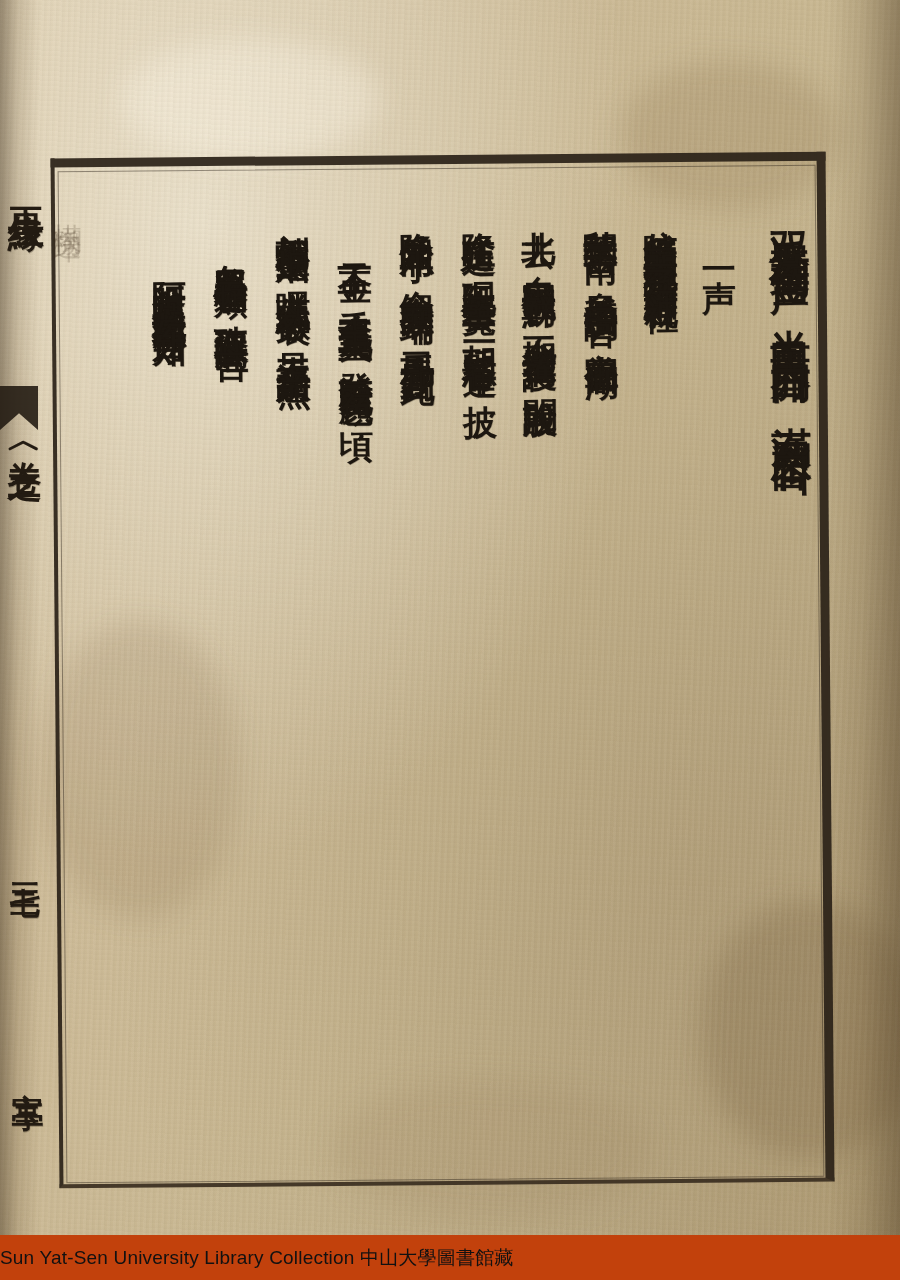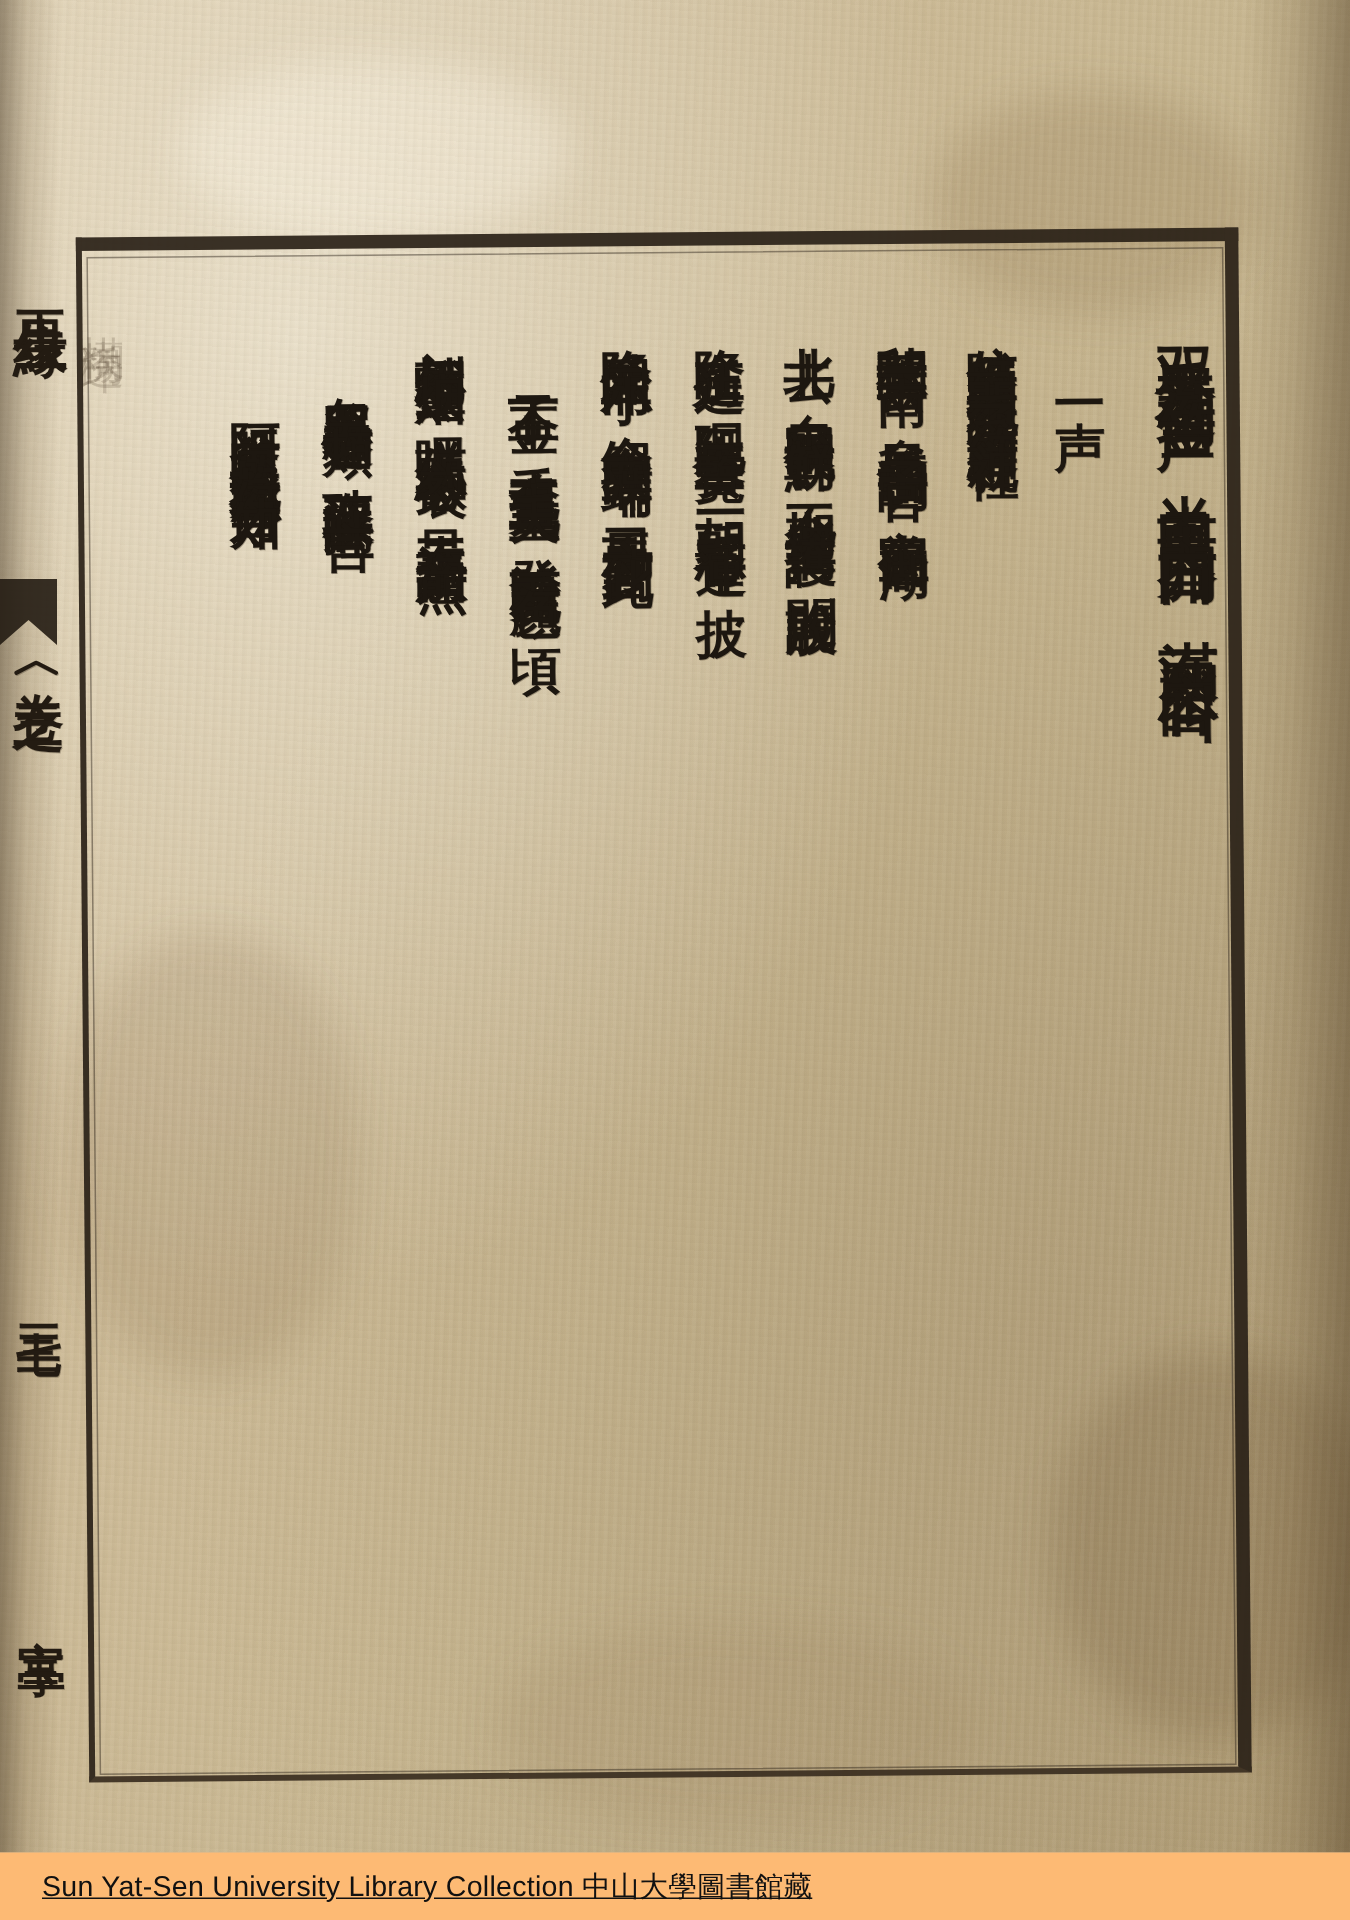--- a/index.html
+++ b/index.html
@@ -148,30 +148,29 @@
     font-size: 30px;
     white-space: nowrap;
     letter-spacing: 0.1em;
   }
 
   
   .caption {
     position: absolute;
     left: 0; top: 1235px;
     width: 900px; height: 45px;
-    background: #fdba74;
+    background: #c2410c;
     color: #111111;
     font-family: "Liberation Sans", sans-serif;
     font-size: 19px;
     display: flex;
     align-items: center;
-    padding-left: 28px;
+    padding-left: 0;
     box-sizing: border-box;
     letter-spacing: 0.01em;
-    text-decoration: underline;
   }
 </style>
 </head>
 <body>
 
 <div id="page">
 
   <div class="scan">
     <div class="blotch" style="left:120px; top:40px; width:260px; height:120px; background:rgba(255,250,235,0.35);"></div>
     <div class="blotch" style="left:620px; top:60px; width:220px; height:150px; background:rgba(120,95,55,0.18);"></div>

